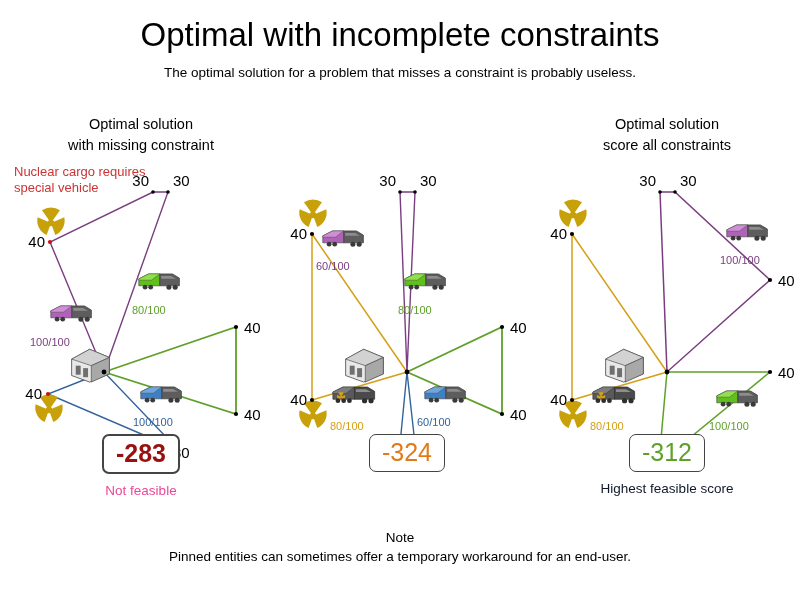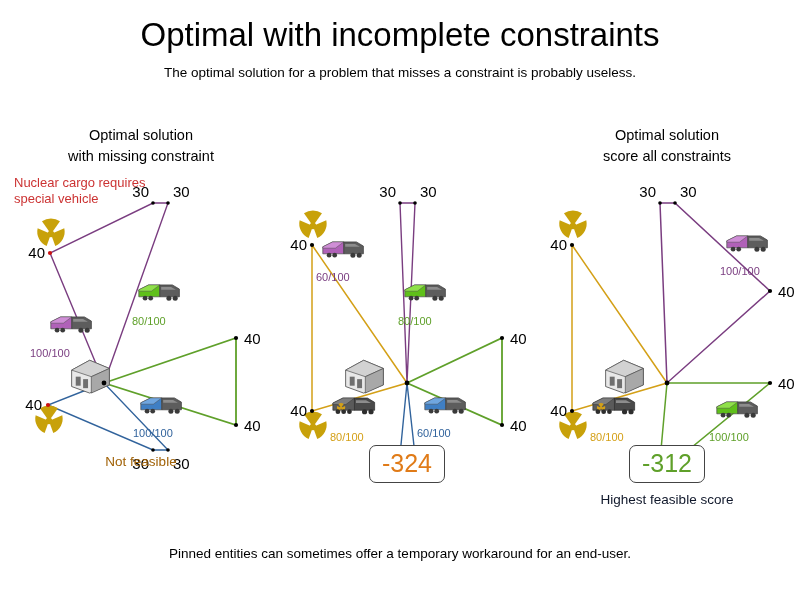--- a/index.html
+++ b/index.html
@@ -32,21 +32,21 @@
     top: 64px;
     left: 0;
     width: 800px;
     text-align: center;
     font-size: 13.5px;
     line-height: 18px;
   }
 
   .panel {
     position: absolute;
-    top: 125px;
+    top: 114px;
     width: 266px;
     height: 400px;
     text-decoration: underline;
   }
   #panel-0 { left: 8px; }
   #panel-1 { left: 274px; }
   #panel-2 { left: 534px; }
 
   .panel-header {
     position: absolute;
@@ -98,21 +98,21 @@
   #footer {
     position: absolute;
     top: 528px;
     left: 0;
     width: 800px;
     text-align: center;
     font-size: 13.5px;
     line-height: 19px;
   }
   #footer .note-label { display: block; }
-  #footer .note-body { display: block; margin-top: 16px; }
+  #footer .note-body { display: block; }
 
   .annotation {
     position: absolute;
     left: 6px;
     top: 50px;
     font-size: 13px;
     line-height: 16px;
     color: #cc3333;
     text-align: left;
     white-space: pre-line;
@@ -232,21 +232,24 @@
           <circle cx="21" cy="26" r="3.4" fill="#3a3a3a"></circle>
           <circle cx="47" cy="26" r="3.6" fill="#3a3a3a"></circle>
           <circle cx="56" cy="26" r="3.6" fill="#3a3a3a"></circle>
         </g>
         <text class="cap" x="125" y="262" fill="#31639c">100/100</text>
       </g>
     </svg>
   </div>
 
   <div class="score-wrap">
-    <div class="score-caption" id="cap-0" style="color: #a16207;">Not feasible</div>
+    <div class="score-box emph">
+      <span class="score-text bold" id="score-0" style="color: rgb(153, 17, 15);">-283</span>
+    </div>
+    <div class="score-caption" id="cap-0" style="color: #ec4899;">Not feasible</div>
   </div>
 </div>
 
 <div class="panel" id="panel-1">
 
   <div class="diagram">
     <svg width="266" height="250" viewBox="0 0 266 250">
 
       <g>
         <path d="M 133,208 L 38,70 L 38,236 L 133,208 Z" fill="none" stroke="#d4a017" stroke-width="1.5"></path>
@@ -491,14 +494,15 @@
 
   <div class="score-wrap">
     <div class="score-box">
       <span class="score-text" id="score-2" style="color: rgb(95, 160, 42);">-312</span>
     </div>
     <div class="score-caption" id="cap-2" style="color: #0f172a;">Highest feasible score</div>
   </div>
 </div>
 
 <div id="footer">
+  <span class="note-label">Note</span>
   <span class="note-body">Pinned entities can sometimes offer a temporary workaround for an end-user.</span>
 </div>
 
 </body></html>

